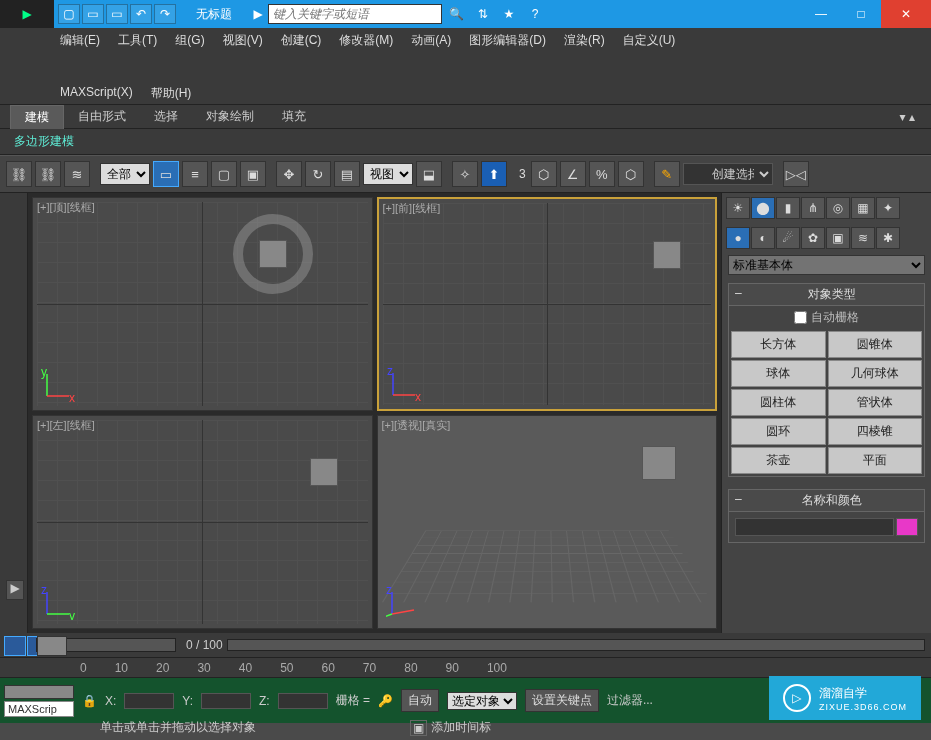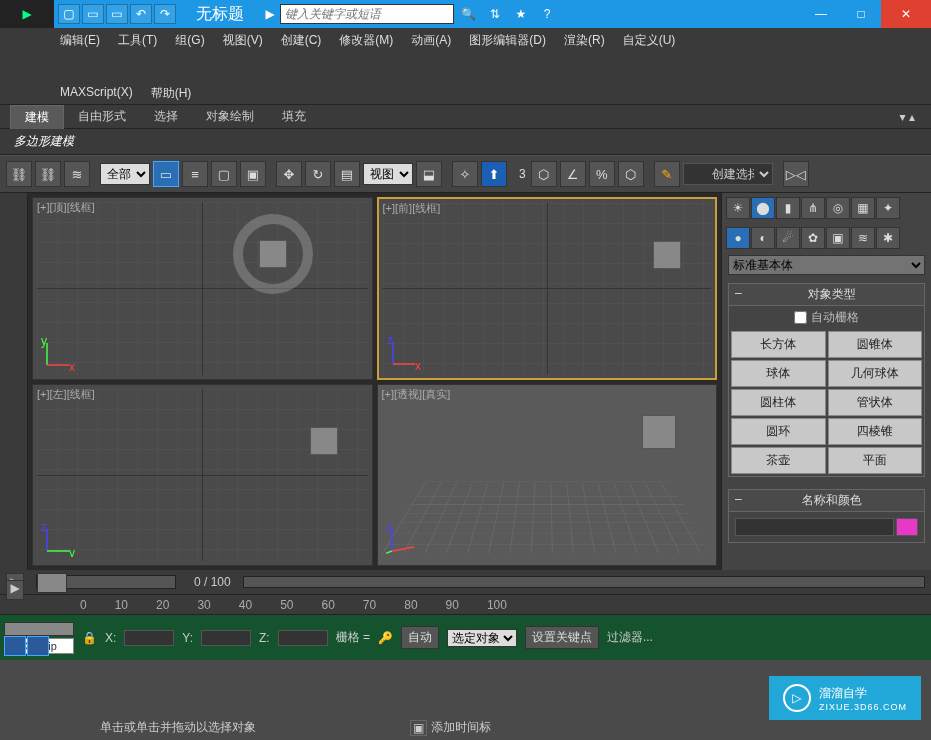--- a/index.html
+++ b/index.html
@@ -1,47 +1,47 @@
 <!DOCTYPE html>
 <html><head>
 <meta charset="utf-8">
 <style>
 * { margin:0; padding:0; box-sizing:border-box; font-family:"Microsoft YaHei","SimSun",sans-serif; font-size:12px; }
 body { background:#4a4a4a; width:931px; height:740px; overflow:hidden; position:relative; }
 .win-title { height:28px; background:#1e98e4; display:flex; align-items:center; color:#fff; }
 .win-title .logo { width:54px; height:28px; background:#222; display:flex; align-items:center; justify-content:center; color:#0f8; }
 .win-title .qat { display:flex; gap:2px; margin-left:4px; }
 .win-title .qat span { width:22px; height:20px; background:rgba(255,255,255,0.1); display:flex; align-items:center; justify-content:center; border:1px solid rgba(0,0,0,0.3); }
-.win-title .title-text { flex:0 0 auto; margin:16px 20px; font-size:16px; }
+.win-title .title-text { flex:0 0 auto; margin:16px 20px; font-size:12px; }
 .win-title .search { display:flex; align-items:center; gap:4px; }
 .win-title .search .tri { width:12px; text-align:center; }
 .win-title .search input { width:174px; height:20px; background:#fff; border:1px solid #333; padding:0 4px; font-style:italic; color:#888; }
 .win-title .search .sicon { width:22px; height:20px; display:flex; align-items:center; justify-content:center; }
 .win-title .spacer { flex:1; }
 .win-title .winbtn { width:40px; height:28px; display:flex; align-items:center; justify-content:center; background:rgba(255,255,255,0);}
 .win-title .winbtn.close { background:#e04030; width:50px; }
 
 .menu-bar { background:#3a3a3a; padding:4px 20px 2px 60px; display:flex; flex-wrap:wrap; gap:18px; color:#ddd; border-bottom:1px solid #222;}
 .menu-bar span { cursor:pointer; }
 
 .ribbon-tabs { background:#3a3a3a; display:flex; align-items:center; padding:0 10px; height:24px; border-bottom:1px solid #222;}
 .ribbon-tabs .tab { padding:3px 14px; color:#ccc; background:#3a3a3a; }
 .ribbon-tabs .tab.active { background:#5a5a5a; color:#fff; border:1px solid #666; border-bottom:none;}
 .ribbon-tabs .arrow { margin-left:auto; color:#ccc; padding:0 6px;}
-.ribbon-sub { background:#3a3a3a; color:#ffffff; padding:4px 14px; border-bottom:1px solid #222;font-style:italic;}
+.ribbon-sub { background:#3a3a3a; color:#5eead4; padding:4px 14px; border-bottom:1px solid #222;}
 
 .toolbar { background:#444; height:38px; display:flex; align-items:center; gap:3px; padding:0 6px; border-top:1px solid #555; border-bottom:1px solid #222;}
 .tbtn { width:26px; height:26px; background:#555; border:1px solid #333; display:flex; align-items:center; justify-content:center; color:#ddd; font-size:13px;}
 .tbtn.blue { background:#1a5fb4; color:#fff;}
 .tbtn.on { background:#2a6eb5; border:1px solid #4af;}
 .tsel { height:22px; background:#ddd; border:1px solid #333; font-size:12px; padding:0 2px;}
 .tsel.dark { background:#333; color:#ccc; border:1px solid #555;padding-left:24px;}
 .sep { width:4px; }
 
-.main { display:flex; height:377px; }
+.main { display:flex; height:440px; }
 .vleft { width:28px; background:#3a3a3a; border-right:1px solid #222;}
 .viewports { flex:1; background:#2a2a2a; display:grid; grid-template-columns:1fr 1fr; grid-template-rows:1fr 1fr; gap:4px; padding:4px;}
 .vp { background:#4a4a4a; border:1px solid #333; position:relative; overflow:hidden;}
 .vp.active { border:2px solid #c9a13a; }
 .vp .vlabel { position:absolute; top:2px; left:4px; color:#aaa; font-size:11px;}
 .vp .axis { position:absolute; bottom:8px; left:8px; width:34px; height:34px;}
 .vp .grid { position:absolute; inset:4px 4px 4px 4px; background-image:linear-gradient(#555 1px,transparent 1px),linear-gradient(90deg,#555 1px,transparent 1px); background-size:20px 20px; opacity:0.6;}
 .vp .gridc1 { position:absolute; top:4px; bottom:4px; left:50%; width:1px; background:#333;}
 .vp .gridc2 { position:absolute; left:4px; right:4px; top:50%; height:1px; background:#333;}
 .vp .cube { position:absolute; width:28px; height:28px; background:#888; border:1px solid #555;}
@@ -60,21 +60,21 @@
 .rp-panel .chk input { vertical-align:middle; margin-right:4px;}
 .obj-grid { display:grid; grid-template-columns:1fr 1fr; gap:2px; padding:2px;}
 .obj-grid button { background:#c8c8c8; border:1px solid #888; padding:4px 0; color:#222; cursor:pointer;}
 .name-input { display:flex; padding:6px; gap:2px;}
 .name-input input { flex:1; height:18px; background:#333; border:1px solid #555;}
 .name-input .sw { width:22px; height:18px; background:#e838c8; border:1px solid #555;}
 
 .timeline { height:24px; background:#3a3a3a; display:flex; align-items:center; padding:0 6px; color:#ccc;}
 .timeline .slider { flex:0 0 140px; height:14px; background:#555; border:1px solid #222; margin:0 6px; position:relative;}
 .timeline .slider .thumb { position:absolute; left:0; top:-3px; width:30px; height:20px; background:#888; border:1px solid #333;}
-.timeline .frame { margin:0 12px;}
+.timeline .frame { margin:0 4px;}
 .timeline .play { width:18px; height:18px; background:#555; border:1px solid #333; display:flex; align-items:center; justify-content:center; margin-right:6px;}
 
 .ruler { height:20px; background:#3a3a3a; border-top:1px solid #222; color:#aaa; display:flex; align-items:center; padding-left:80px; gap:28px; font-size:10px;}
 
 .status { height:46px; background:#14532d; display:flex; align-items:center; color:#ccc; padding:2px 4px; gap:8px; border-top:1px solid #222;}
 .status .box { background:#fff; color:#333; border:1px solid #888; padding:1px 3px; font-size:11px;}
 .status .fld { background:#333; border:1px solid #555; height:16px; width:50px;}
 .status .btn { background:#555; border:1px solid #333; padding:2px 6px; color:#ddd;}
 .status .sel2 { background:#ddd; border:1px solid #333; height:18px;}
 

